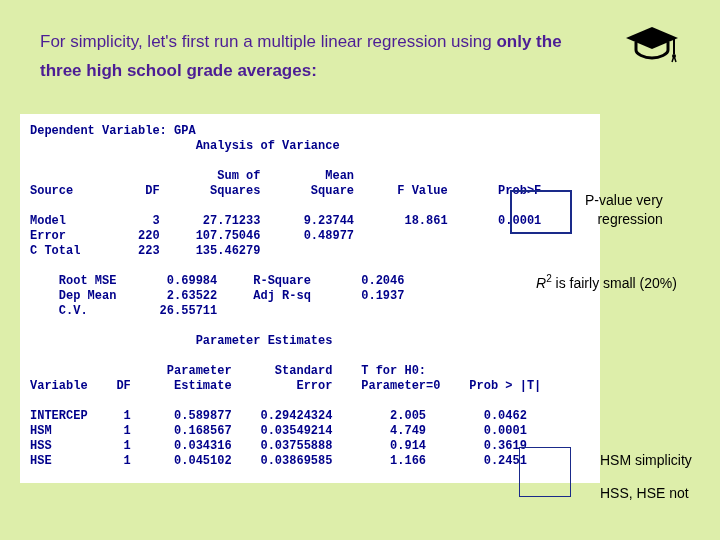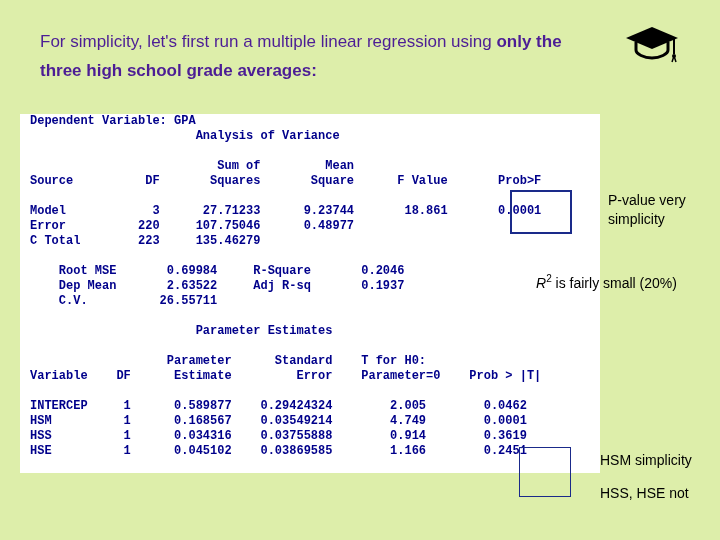--- a/index.html
+++ b/index.html
@@ -1,20 +1,20 @@
 <!DOCTYPE html>
 <html><head>
 <meta charset="utf-8">
 <style>
 html,body{margin:0;padding:0}
 body{width:720px;height:540px;background:#ddeeaa;font-family:Arial,Helvetica,sans-serif;position:relative;overflow:hidden}
 .intro{position:absolute;left:40px;top:28px;width:560px;font-size:17px;line-height:1.7;color:#4c1d95}
 .intro b{font-weight:bold}
 .gradcap{position:absolute;right:40px;top:24px;width:56px;height:40px}
-.sas{position:absolute;left:20px;top:114px;width:560px;background:#fff;padding:0 10px 14px 10px}
+.sas{position:absolute;left:20px;top:114px;width:560px;background:#fff;padding:10px 10px 14px 10px}
 .sas pre{margin:0;font-family:"Courier New",monospace;font-size:12px;line-height:1.25;color:#00008b;font-weight:bold;white-space:pre}
 .lbl{position:absolute;font-size:14px;line-height:1.35;color:#000}
 .lbl sup{font-size:10px}
 .box1{position:absolute;border:2px solid #1a2a8a}
 .box2{position:absolute;border:1px solid #1a2a8a}
 </style>
 </head>
 <body>
 
 <div class="intro">For simplicity, let's first run a multiple linear regression using <b>only the three high school grade averages:</b></div>
@@ -52,19 +52,19 @@
 
 INTERCEP     1      0.589877    0.29424324        2.005        0.0462
 HSM          1      0.168567    0.03549214        4.749        0.0001
 HSS          1      0.034316    0.03755888        0.914        0.3619
 HSE          1      0.045102    0.03869585        1.166        0.2451</pre>
 </div>
 
 <div class="box1" style="left:510px;top:190px;width:58px;height:40px"></div>
 <div class="box2" style="left:519px;top:447px;width:50px;height:48px"></div>
 
-<div class="lbl" style="left:608px;top:191px;text-align:left">
+<div class="lbl" style="left:585px;top:191px;text-align:right">
   <span>P-value very</span><br>
-  <span>simplicity</span>
+  <span>regression</span>
 </div>
 <div class="lbl" style="left:536px;top:272px"><i>R</i><sup>2</sup> is fairly small (20%)</div>
 <div class="lbl" style="left:600px;top:451px">HSM simplicity</div>
 <div class="lbl" style="left:600px;top:484px">HSS, HSE not</div>
 
 </body></html>

